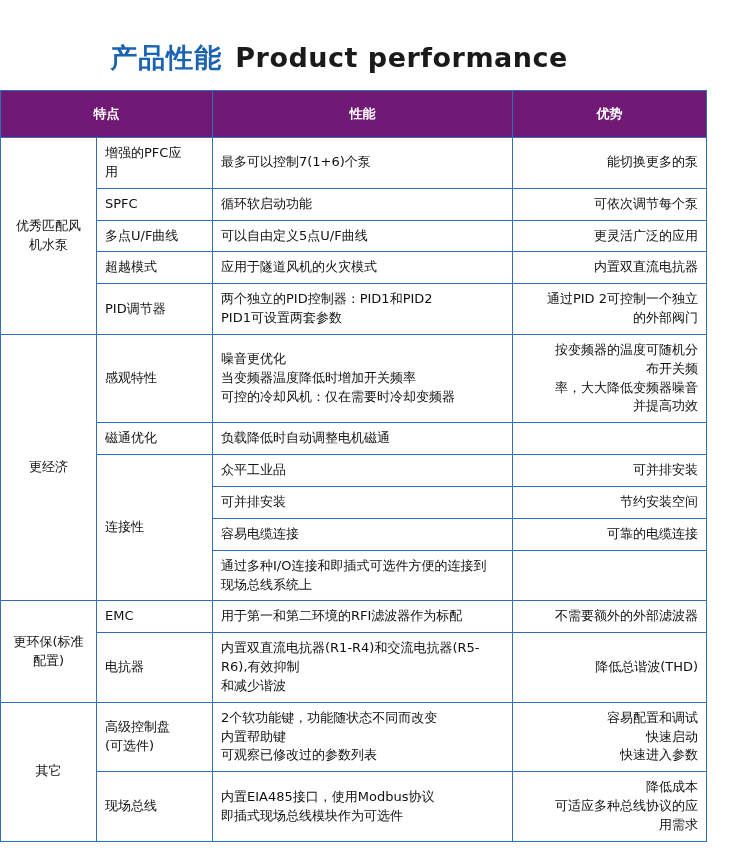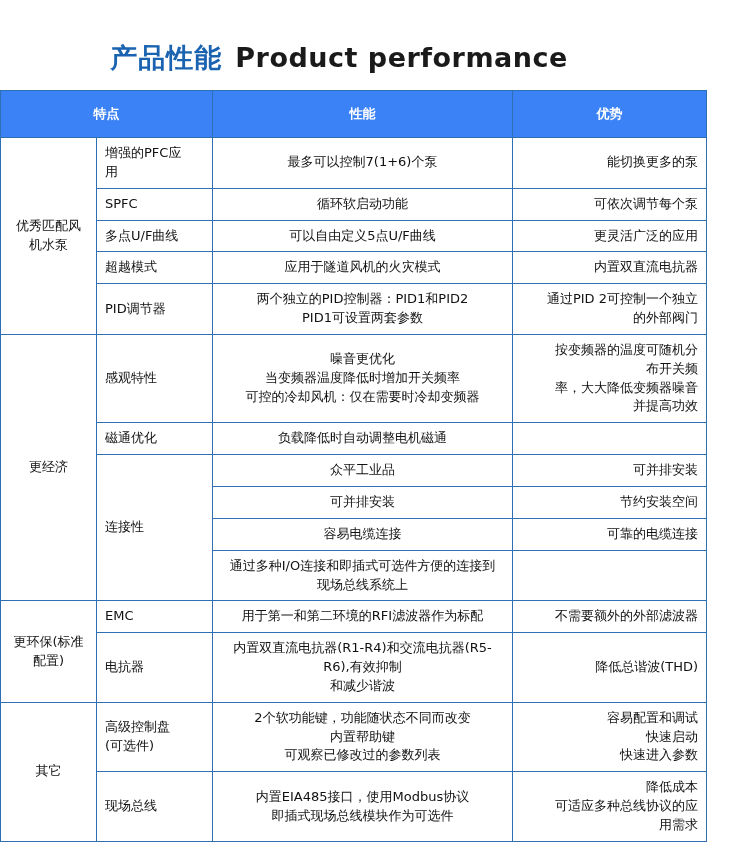--- a/index.html
+++ b/index.html
@@ -48,21 +48,21 @@
     border: 1px solid #2f6fb3;
   }
   table.perf td, table.perf th {
     border: 1px solid #2f6fb3;
     vertical-align: middle;
     padding: 6px 8px;
     font-size: 13px;
     line-height: 1.45;
   }
   thead th {
-    background: #3b82f6;
+    background: #701a75;
     color: #ffffff;
     font-size: 14px;
     font-weight: bold;
     text-align: center;
     height: 34px;
     padding: 6px 4px;
   }
   .col-a { width: 96px; }
   .col-b { width: 116px; }
   .col-c { width: 300px; }
@@ -74,21 +74,21 @@
     padding-left: 12px;
     white-space: pre-line;
   }
   td.feature {
     text-align: left;
     font-size: 13.5px;
     padding-left: 10px;
     white-space: pre-line;
   }
   td.perfcell {
-    text-align: center;
+    text-align: left;
     white-space: pre-line;
     font-size: 13px;
   }
   td.adv {
     text-align: right;
     white-space: pre-line;
     font-size: 13px;
   }
   td.empty { padding: 0; }
 

